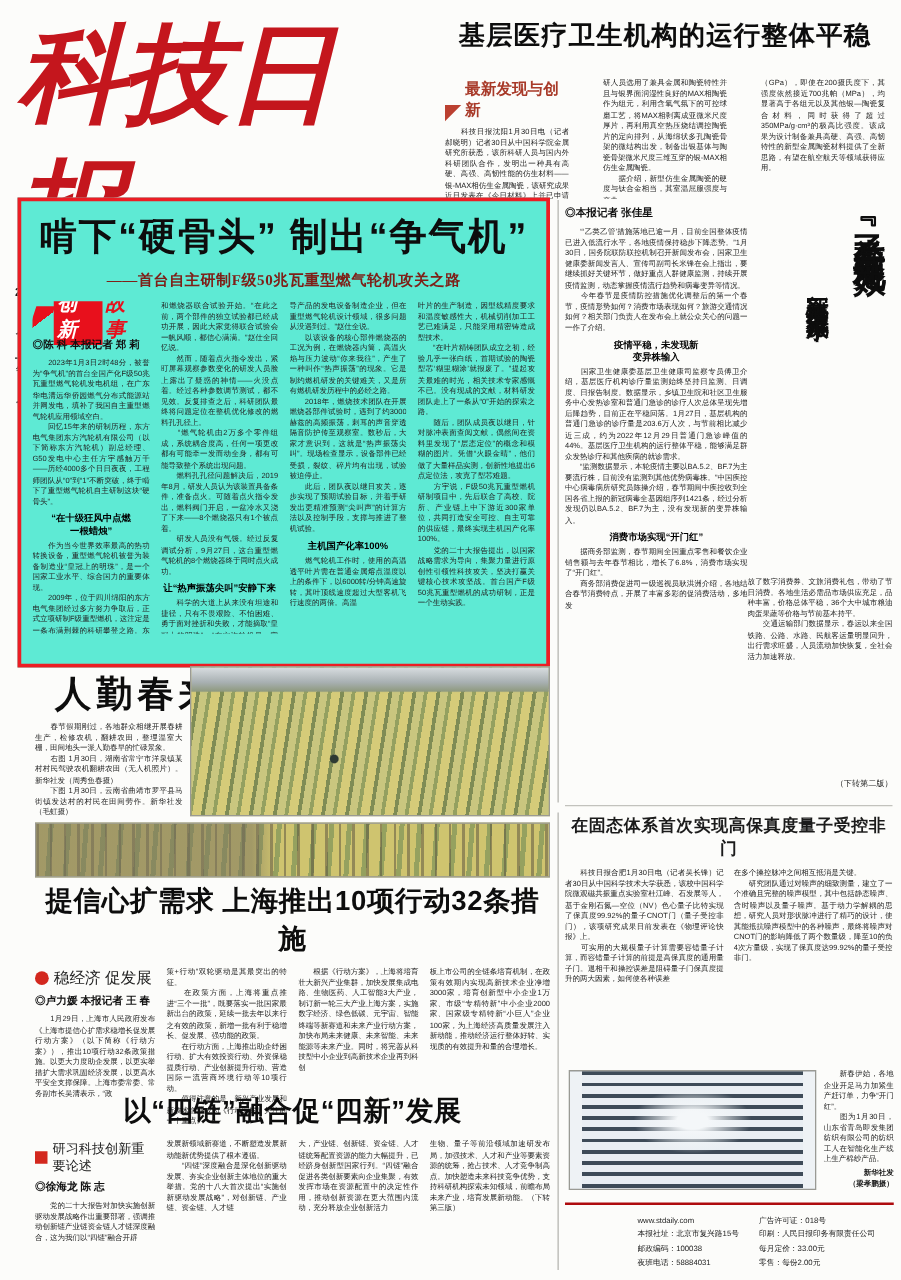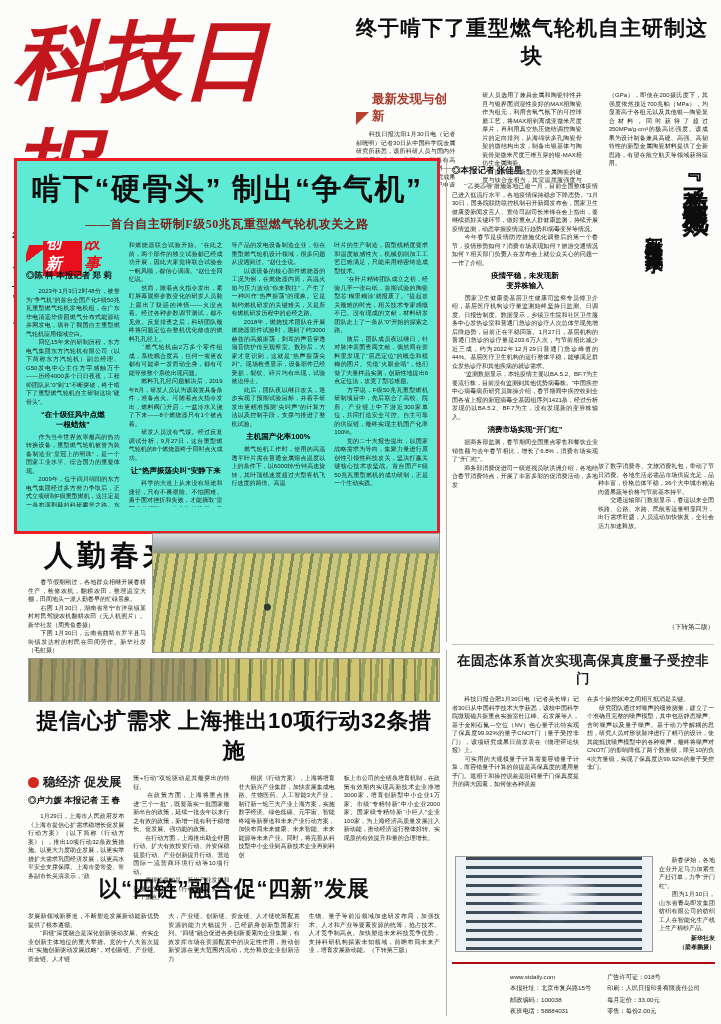--- a/index.html
+++ b/index.html
@@ -71,21 +71,21 @@
     linear-gradient(90deg, rgba(125,118,96,0.55) 0 42%, rgba(0,0,0,0) 47%),
     repeating-linear-gradient(90deg, rgba(86,78,62,0.5) 0 2px, rgba(0,0,0,0) 2px 11px),
     repeating-linear-gradient(94deg,#cfc46f 0 10px,#95a15f 10px 14px);
     background-color:#bdb873; }
   .photo-textile { background:
     radial-gradient(ellipse at 50% 42%, #f4f7f9 0 9%, rgba(0,0,0,0) 34%),
     linear-gradient(90deg,#eef2f5 0 5%,rgba(0,0,0,0) 5% 95%,#eef2f5 95%),
     repeating-linear-gradient(180deg,#3e4b58 0 3px,#e9eef3 3px 9px);
     background-color:#dde5ea; }
   
-  .tag-row { display:flex; align-items:center; gap:4px; font-weight:bold; color:#222; margin-bottom:4px; }
+  .tag-row { display:flex; align-items:center; gap:4px; font-weight:normal; color:#222; margin-bottom:4px; }
   .tag-icon-round { width:11px; height:11px; border-radius:50%; background:#d3281e; flex:none; }
   .tag-icon-sq { width:10px; height:10px; background:#d3281e; flex:none; }
   
   .sec-h { font-size:22px; font-weight:bold; text-align:center; letter-spacing:0.5px; color:#0d0d0d; }
   .sec-cols { display:flex; gap:9px; margin-top:8px; overflow:hidden; }
   .sec-col { flex:1; overflow:hidden; }
   
   .ed-label { font-size:8px; color:#222; }
   .ed-names { font-size:10.5px; font-weight:bold; letter-spacing:2px; }
   .red-rule { height:2px; background:#ae0b0e; margin:4px 0 7px; }
@@ -107,21 +107,21 @@
       </div>
       <div class="eng">SCIENCE AND TECHNOLOGY DAILY</div>
       <div class="issue-block">
         <div class="issue-top">总第12369期</div>
         <div class="issue-bot">国内统一刊号 CN11-0315 代号 1-97</div>
       </div>
     </div>
   </div>
 
   <div class="abs" style="left:356px;top:14px;width:352px;height:140px;">
-    <div class="ts-h">终于啃下了重型燃气轮机自主研制这块</div>
+    <div class="ts-h">基层医疗卫生机构的运行整体平稳</div>
     <div class="ts-cols">
       <div class="ts-col">
         <div class="section-tag">
           <span class="tri"></span>
           <span>最新发现与创新</span>
         </div>
         <div class="bodytext" style="height:72px;">　　科技日报沈阳1月30日电（记者郝晓明）记者30日从中国科学院金属研究所获悉，该所科研人员与国内外科研团队合作，发明出一种具有高硬、高强、高韧性能的仿生材料——银-MAX相仿生金属陶瓷，该研究成果近日发表在《今日材料》上并已申请发明专利。
 　　受自然界中贝壳、骨骼等天然生物材料的巧妙结构启发，中科院金属所科</div>
       </div>
       <div class="ts-col bodytext">研人员选用了兼具金属和陶瓷特性并且与银界面润湿性良好的MAX相陶瓷作为组元，利用含氧气氛下的可控球磨工艺，将MAX相剥离成亚微米尺度厚片，再利用真空热压烧结调控陶瓷片的定向排列，从海绵状多孔陶瓷骨架的微结构出发，制备出银基体与陶瓷骨架微米尺度三维互穿的银-MAX相仿生金属陶瓷。
@@ -235,20 +235,28 @@
 　　在行动方面，上海推出助企纾困行动、扩大有效投资行动、外资保稳提质行动、产业创新提升行动、营造国际一流营商环境行动等10项行动。
 　　值得注意的是，新兴产业发展和新技术企业成为《行动方案》关注的一个重点。</div>
       <div class="sec-col bodytext">　　根据《行动方案》，上海将培育壮大新兴产业集群，加快发展集成电路、生物医药、人工智能3大产业，制订新一轮三大产业上海方案，实施数字经济、绿色低碳、元宇宙、智能终端等新赛道和未来产业行动方案，加快布局未来健康、未来智能、未来能源等未来产业。同时，将完善从科技型中小企业到高新技术企业再到科创</div>
       <div class="sec-col bodytext">板上市公司的全链条培育机制，在政策有效期内实现高新技术企业净增3000家，培育创新型中小企业1万家、市级“专精特新”中小企业2000家、国家级专精特新“小巨人”企业100家，为上海经济高质量发展注入新动能，推动经济运行整体好转、实现质的有效提升和量的合理增长。</div>
     </div>
   </div>
 
   <div class="abs" style="left:28px;top:874px;width:412px;">
     <div class="sec-h">以“四链”融合促“四新”发展</div>
     <div class="sec-cols" style="height:104px;">
+      <div class="sec-col">
+        <div class="tag-row" style="font-size:10.5px;">
+          <span class="tag-icon-sq"></span>
+          <span>研习科技创新重要论述</span>
+        </div>
+        <div class="byline">◎徐海龙 陈 志</div>
+        <div class="bodytext">　　党的二十大报告对加快实施创新驱动发展战略作出重要部署，强调推动创新链产业链资金链人才链深度融合，这为我们以“四链”融合开辟</div>
+      </div>
       <div class="sec-col bodytext">发展新领域新赛道，不断塑造发展新动能新优势提供了根本遵循。
 　　“四链”深度融合是深化创新驱动发展、夯实企业创新主体地位的重大举措。党的十八大首次提出“实施创新驱动发展战略”，对创新链、产业链、资金链、人才链</div>
       <div class="sec-col bodytext">大，产业链、创新链、资金链、人才链统筹配置资源的能力大幅提升，已经跻身创新型国家行列。“四链”融合促进各类创新要素向企业集聚，有效发挥市场在资源配置中的决定性作用，推动创新资源在更大范围内流动，充分释放企业创新活力</div>
       <div class="sec-col bodytext">生物、量子等前沿领域加速研发布局，加强技术、人才和产业等要素资源的统筹，抢占技术、人才竞争制高点。加快塑造未来科技竞争优势，支持科研机构探索未知领域，前瞻布局未来产业，培育发展新动能。（下转第三版）</div>
     </div>
   </div>
 
   <div class="abs photo photo-textile" style="left:455px;top:856px;width:198px;height:96px;"></div>
   <div class="abs" style="left:659px;top:856px;width:56px;height:96px;">
     <div class="bodytext" style="height:78px;">　　新春伊始，各地企业开足马力加紧生产赶订单，力争“开门红”。

